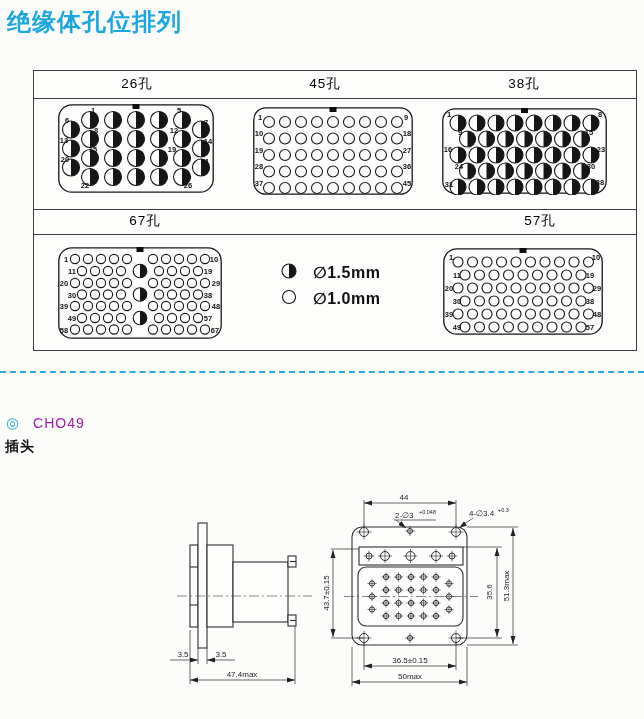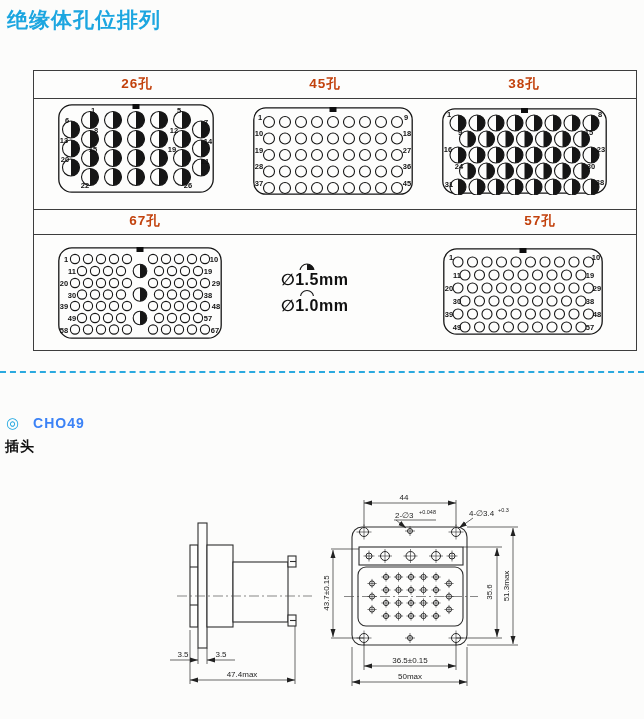--- a/index.html
+++ b/index.html
@@ -1,33 +1,33 @@
 <!DOCTYPE html>
 <html><head>
 <meta charset="utf-8">
 <style>
   html,body{margin:0;padding:0;background:#ffffff;}
   body{font-family:"Liberation Sans","DejaVu Sans",sans-serif;}
   #page{position:relative;width:644px;height:719px;background:#fcfcfb;overflow:hidden;}
-  .h1{position:absolute;left:7px;color:#1ca6e0;font-size:21px;font-weight:700;letter-spacing:1px;}
+  .h1{position:absolute;left:7px;color:#1ca6e0;font-size:24px;font-weight:700;letter-spacing:1px;}
   #h1a{top:6px;}
   #h1b{top:386px;}
   #chartbox{position:absolute;left:33px;top:70px;width:602px;height:279px;border:1.4px solid #3d3d3d;background:#fdfdfc;}
   .hline{position:absolute;left:0;width:100%;height:0;border-top:1.2px solid #3d3d3d;}
-  .ptitle{position:absolute;transform:translateX(-50%);font-size:13.5px;font-weight:700;color:#c2410c;letter-spacing:1px;white-space:nowrap;}
+  .ptitle{position:absolute;transform:translateX(-50%);font-size:13.5px;font-weight:400;color:#000000;letter-spacing:1px;white-space:nowrap;}
   .panel{position:absolute;}
   .pin-num{font-size:7.5px;font-weight:bold;fill:#101010;}
   #legend{position:absolute;left:281px;top:263px;}
-  .legrow{display:flex;align-items:center;height:26px;flex-direction:column;}
+  .legrow{display:flex;height:26px;}
   .legrow svg{margin-right:16px;}
   .leglabel{font-size:16px;font-weight:600;color:#101010;letter-spacing:0.5px;}
   #sep{position:absolute;left:0;top:371px;width:644px;height:0;border-top:2px dashed #2aa9df;}
   #model-row{position:absolute;left:6px;top:414px;font-size:14px;color:#3f3f3f;}
   #model-row .bullet{color:#1ca6e0;font-size:15px;margin-right:14px;}
-  #model-row .model{letter-spacing:1px;font-weight:700;color:#3b82f6;}
+  #model-row .model{letter-spacing:1px;font-weight:400;color:#a21caf;}
   #subtitle{position:absolute;left:5px;top:438px;font-size:14px;font-weight:600;color:#111;letter-spacing:1px;}
   #draw{position:absolute;left:140px;top:480px;}
   .oln{stroke:#2e2e2e;stroke-width:1.1;fill:none;}
   .olnf{stroke:#2e2e2e;stroke-width:1.1;fill:#fdfdfc;}
   .cl{stroke:#555;stroke-width:0.7;stroke-dasharray:10 3 2 3;fill:none;}
   .dim{font-size:8px;fill:#1d1d1d;}
   .dimsup{font-size:5.5px;fill:#1d1d1d;}
   .dln{stroke:#2a2a2a;stroke-width:0.7;}
 </style>
 </head>

